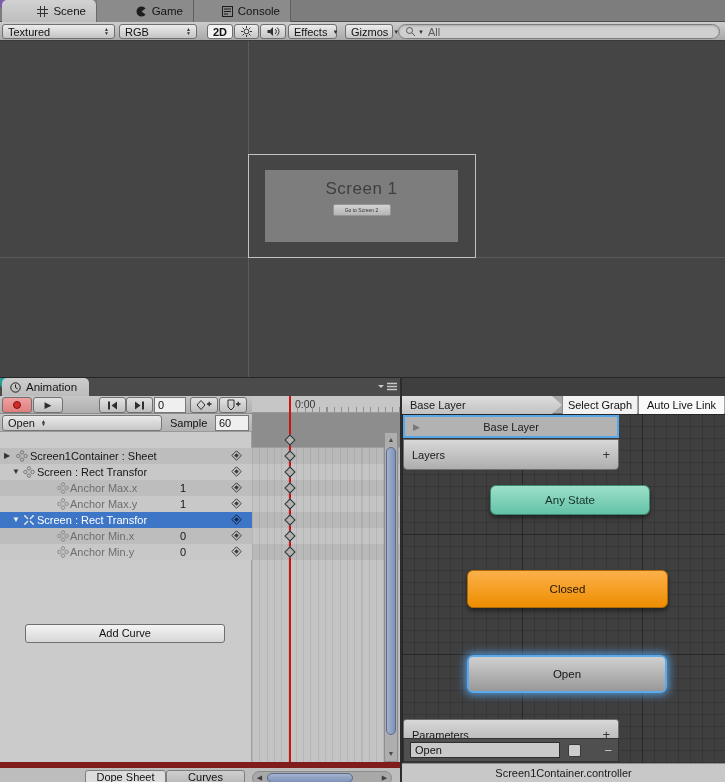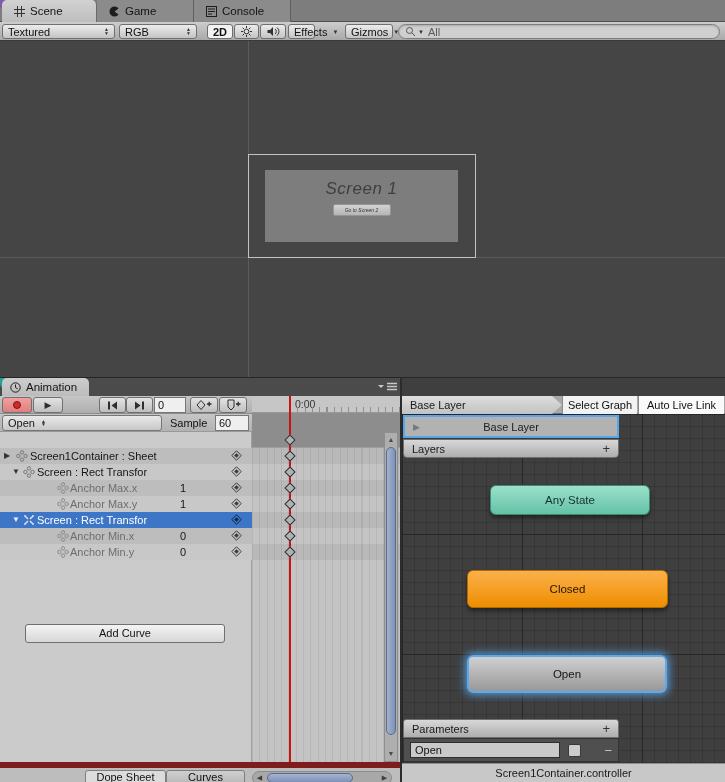--- a/index.html
+++ b/index.html
@@ -11,41 +11,41 @@
     background: #4a4a4a;
     position: relative;
     overflow: hidden;
     -webkit-font-smoothing: antialiased;
   }
   .abs { position: absolute; }
 
   
   #top-tabstrip { left:0; top:0; width:725px; height:22px; background:#7d7d7d; border-bottom:1px solid #4f4f4f; }
   .ttab { position:absolute; top:0; height:22px; display:flex; align-items:center; gap:5px; padding:0 10px 0 12px;
-          background:#8b8b8b; border-right:1px solid #5f5f5f; color:#141414; font-size:11.5px; }
+          background:#8b8b8b; border-right:1px solid #5f5f5f; color:#141414; font-size:11.5px;justify-content:flex-end; }
   .ttab.active { background:linear-gradient(#d2d2d2,#bdbdbd); border-radius:5px 5px 0 0; border-right:1px solid #6a6a6a; }
   .corner-dot { width:7px; height:10px; border-radius:0 0 60% 60%; }
 
   
   #scene-toolbar { left:0; top:22px; width:725px; height:19px; background:linear-gradient(#cdcdcd,#a9a9a9); border-bottom:1px solid #3a3a3a; }
   .ctrl { position:absolute; top:2px; height:15px; background:linear-gradient(#ececec,#c4c4c4);
           border:1px solid #6f6f6f; border-radius:3px; display:flex; align-items:center; padding:0 5px; color:#111; }
   .ctrl .lbl { flex:1; }
   .sorter { display:flex; flex-direction:column; line-height:3.5px; font-size:5px; color:#333; margin-left:6px; }
   .ddarrow { font-size:6px; color:#333; margin-left:5px; }
   #btn-2d { justify-content:center; background:#f2f2f2; font-weight:bold; }
   #search-field { position:absolute; top:2px; left:398px; width:322px; height:15px; background:#cfcfcf;
                   border:1px solid #7d7d7d; border-radius:8px; display:flex; align-items:center; padding:0 6px; color:#5a5a5a;
                   box-shadow:inset 0 1px 2px rgba(0,0,0,0.18); }
 
   
   #scene-view { left:0; top:41px; width:725px; height:337px; background:#454545; overflow:hidden; }
   .scene-gridline { position:absolute; background:#5a5a5a; }
   #canvas-rect { position:absolute; left:248px; top:113px; width:228px; height:104px; border:1px solid #c2c2c2; }
-  #screen-panel { position:absolute; left:16px; top:15px; width:193px; height:72px; background:#7d7d7d;font-style:italic; }
+  #screen-panel { position:absolute; left:16px; top:15px; width:193px; height:72px; background:#7d7d7d; }
   #screen-title { text-align:center; margin-top:9px; font-size:17px; color:#3f3f3f; letter-spacing:0.5px; }
   #screen-button { margin:5px auto 0; width:58px; height:12px; background:linear-gradient(#d3d3d3,#b5b5b5);
                    border:1px solid #959595; border-radius:2px; font-size:5px; color:#333; text-align:center; line-height:11px; overflow:hidden; }
 
   
   #anim-window { left:0; top:378px; width:400px; height:404px; background:#cbcbcb; }
   #animator-window { left:402px; top:378px; width:323px; height:404px; background:#3f3f3f; }
   #panel-divider { left:400px; top:378px; width:2px; height:404px; background:#2c2c2c; }
   #hsplit { left:0; top:377px; width:725px; height:1px; background:#262626; }
 
@@ -121,21 +121,21 @@
   .bc-btn { position:absolute; top:0; height:18px; background:#f2f2f2; border-left:1px solid #8a8a8a; text-align:center; line-height:18px; color:#111; }
   #graph-area { position:absolute; left:0; top:36px; width:323px; height:349px; background:#3f3f3f;
     background-image:
       repeating-linear-gradient(to right, rgba(0,0,0,0.28) 0 1px, transparent 1px 120px),
       repeating-linear-gradient(to bottom, rgba(0,0,0,0.28) 0 1px, transparent 1px 120px),
       repeating-linear-gradient(to right, rgba(0,0,0,0.13) 0 1px, transparent 1px 12px),
       repeating-linear-gradient(to bottom, rgba(0,0,0,0.13) 0 1px, transparent 1px 12px); }
   #base-layer-row { position:absolute; left:1px; top:37px; width:216px; height:23px; background:#b2b2b2;
                     border:2px solid #57a7e8; display:flex; align-items:center; justify-content:center; color:#1d1d1d; }
   #base-layer-row .bl-play { position:absolute; left:8px; font-size:9px; color:#787878; }
-  .widget-header { position:absolute; left:1px; width:216px; height:19px; background:linear-gradient(#d8d8d8,#aeaeae);
+  .widget-header { position:absolute; left:1px; width:216px; height:31px; background:linear-gradient(#d8d8d8,#aeaeae);
                    border:1px solid #6e6e6e; display:flex; align-items:center; padding:0 8px; color:#191919; }
   .widget-header .plus { margin-left:auto; font-size:13px; color:#333; }
   #layers-header { top:61px; border-radius:0 0 4px 4px; }
   #parameters-header { top:341px; border-radius:3px 3px 0 0; }
   #parameter-row { position:absolute; left:1px; top:360px; width:216px; height:24px; background:#4f4f4f; border:1px solid #333;
                    display:flex; align-items:center; padding:0 6px; gap:8px; }
   #parameter-field { width:150px; height:16px; background:#c9c9c9; border:1px solid #2e2e2e; padding:0 4px; line-height:14px; color:#111; }
   #parameter-checkbox { width:13px; height:13px; background:#cdcdcd; border:1px solid #3a3a3a; border-radius:2px; }
   #parameter-remove { margin-left:auto; color:#c9c9c9; font-size:13px; }
 
@@ -211,21 +211,21 @@
       </span>
   </div>
   <div class="ctrl" style="left:260px;width:26px;justify-content:center">
     <span>
         <svg width="13" height="11" viewBox="0 0 13 11">
           <path d="M0.5 4h2.5L6 1v9L3 7H0.5Z" fill="#333"></path>
           <path d="M8 3a3 3 0 0 1 0 5M10 1.5a5 5 0 0 1 0 8" fill="none" stroke="#333"></path>
         </svg>
       </span>
   </div>
-  <div class="ctrl" style="left:288px;width:27px">
+  <div class="ctrl" style="left:288px;width:49px">
     <span class="lbl">Effects</span>
     <span class="ddarrow">▼</span>
   </div>
   <div class="ctrl" style="left:345px;width:48px">
     <span class="lbl">Gizmos</span>
     <span class="ddarrow">▼</span>
   </div>
   <div id="search-field">
     <span style="margin-right:2px">
         <svg width="11" height="11" viewBox="0 0 11 11">

